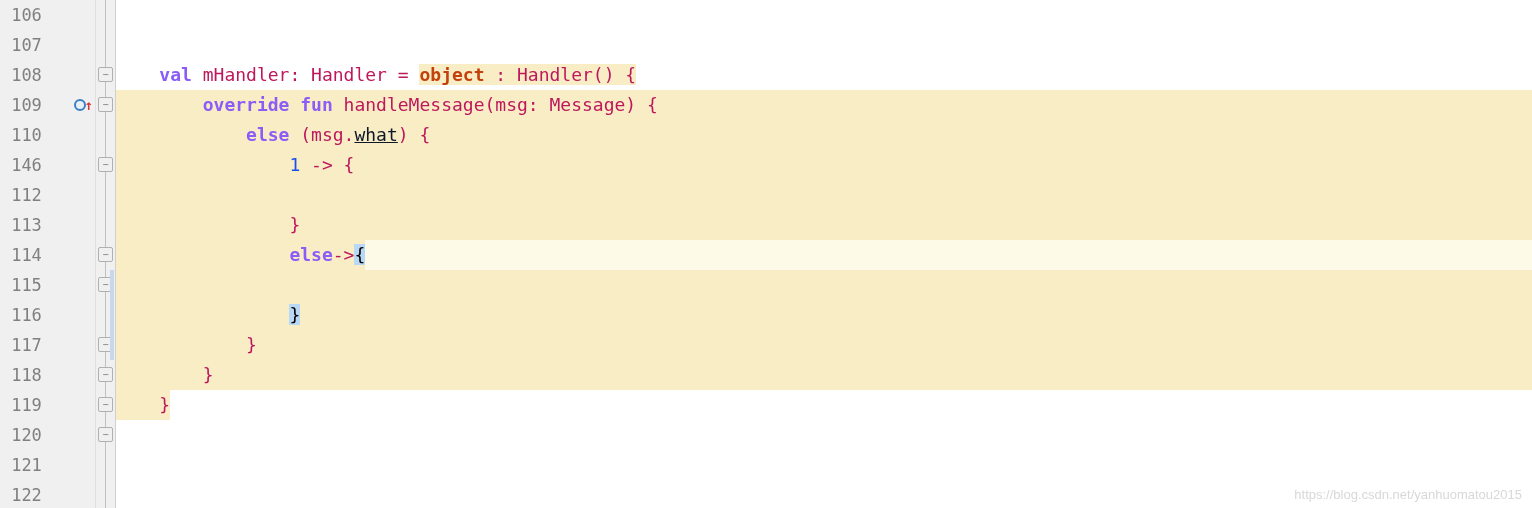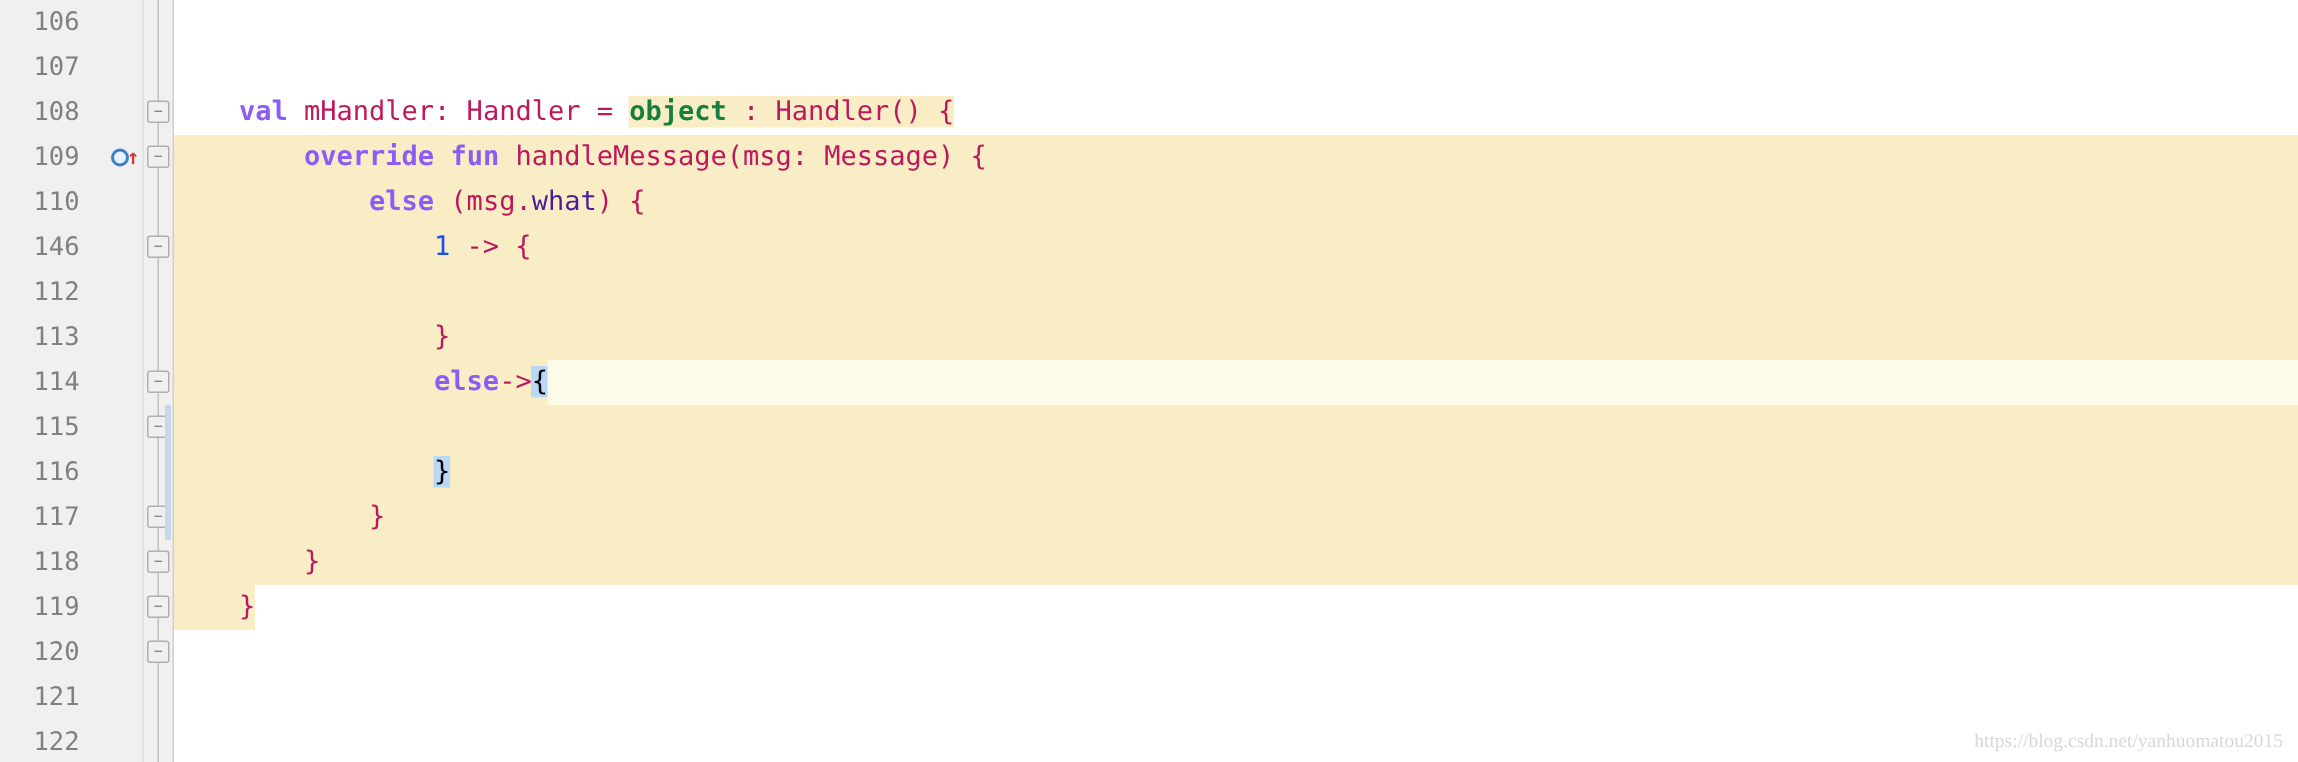--- a/index.html
+++ b/index.html
@@ -15,21 +15,21 @@
       width: 1532px;
     }
     .gutter {
       display: flex;
       background: #f0f0f0;
       border-right: 1px solid #d0d0d0;
       flex-shrink: 0;
     }
     .line-numbers {
       width: 65px;
-      text-align: right;
+      text-align: center;
       padding-right: 12px;
       color: #808080;
       font-size: 17px;
     }
     .line-num {
       height: 30px;
       line-height: 30px;
     }
     .marker-col {
       width: 30px;
@@ -105,35 +105,35 @@
       left: -6px;
       width: 4px;
       background: #c8d8e8;
       top: 270px;
       height: 90px;
     }
     .line115-bg {
       background: #fdfae8;
     }
     .kw { color: #8b5cf6; font-weight: bold; }
-    .kw-obj { color: #15803d; font-weight: bold; }
+    .kw-obj { color: #c2410c; font-weight: bold; }
     .num { color: #1750eb; }
-    .prop { color: #4c1d95; }
+    .prop { color: #0f172a; text-decoration: underline; }
     .txt { color: #be185d; }
     .sel-brace {
       background: #b8d8f5;
       color: #000000;
     }
     .watermark {
       position: absolute;
       right: 10px;
       bottom: 6px;
       color: #d8d8d8;
       font-size: 13px;
-      font-family: Liberation Serif, serif;
+      font-family: Liberation Sans, sans-serif;
     }
   </style>
 </head>
 <body>
 
 <div class="editor">
   <div class="gutter">
     <div class="line-numbers">
       <div class="line-num">106</div>
       <div class="line-num">107</div>

